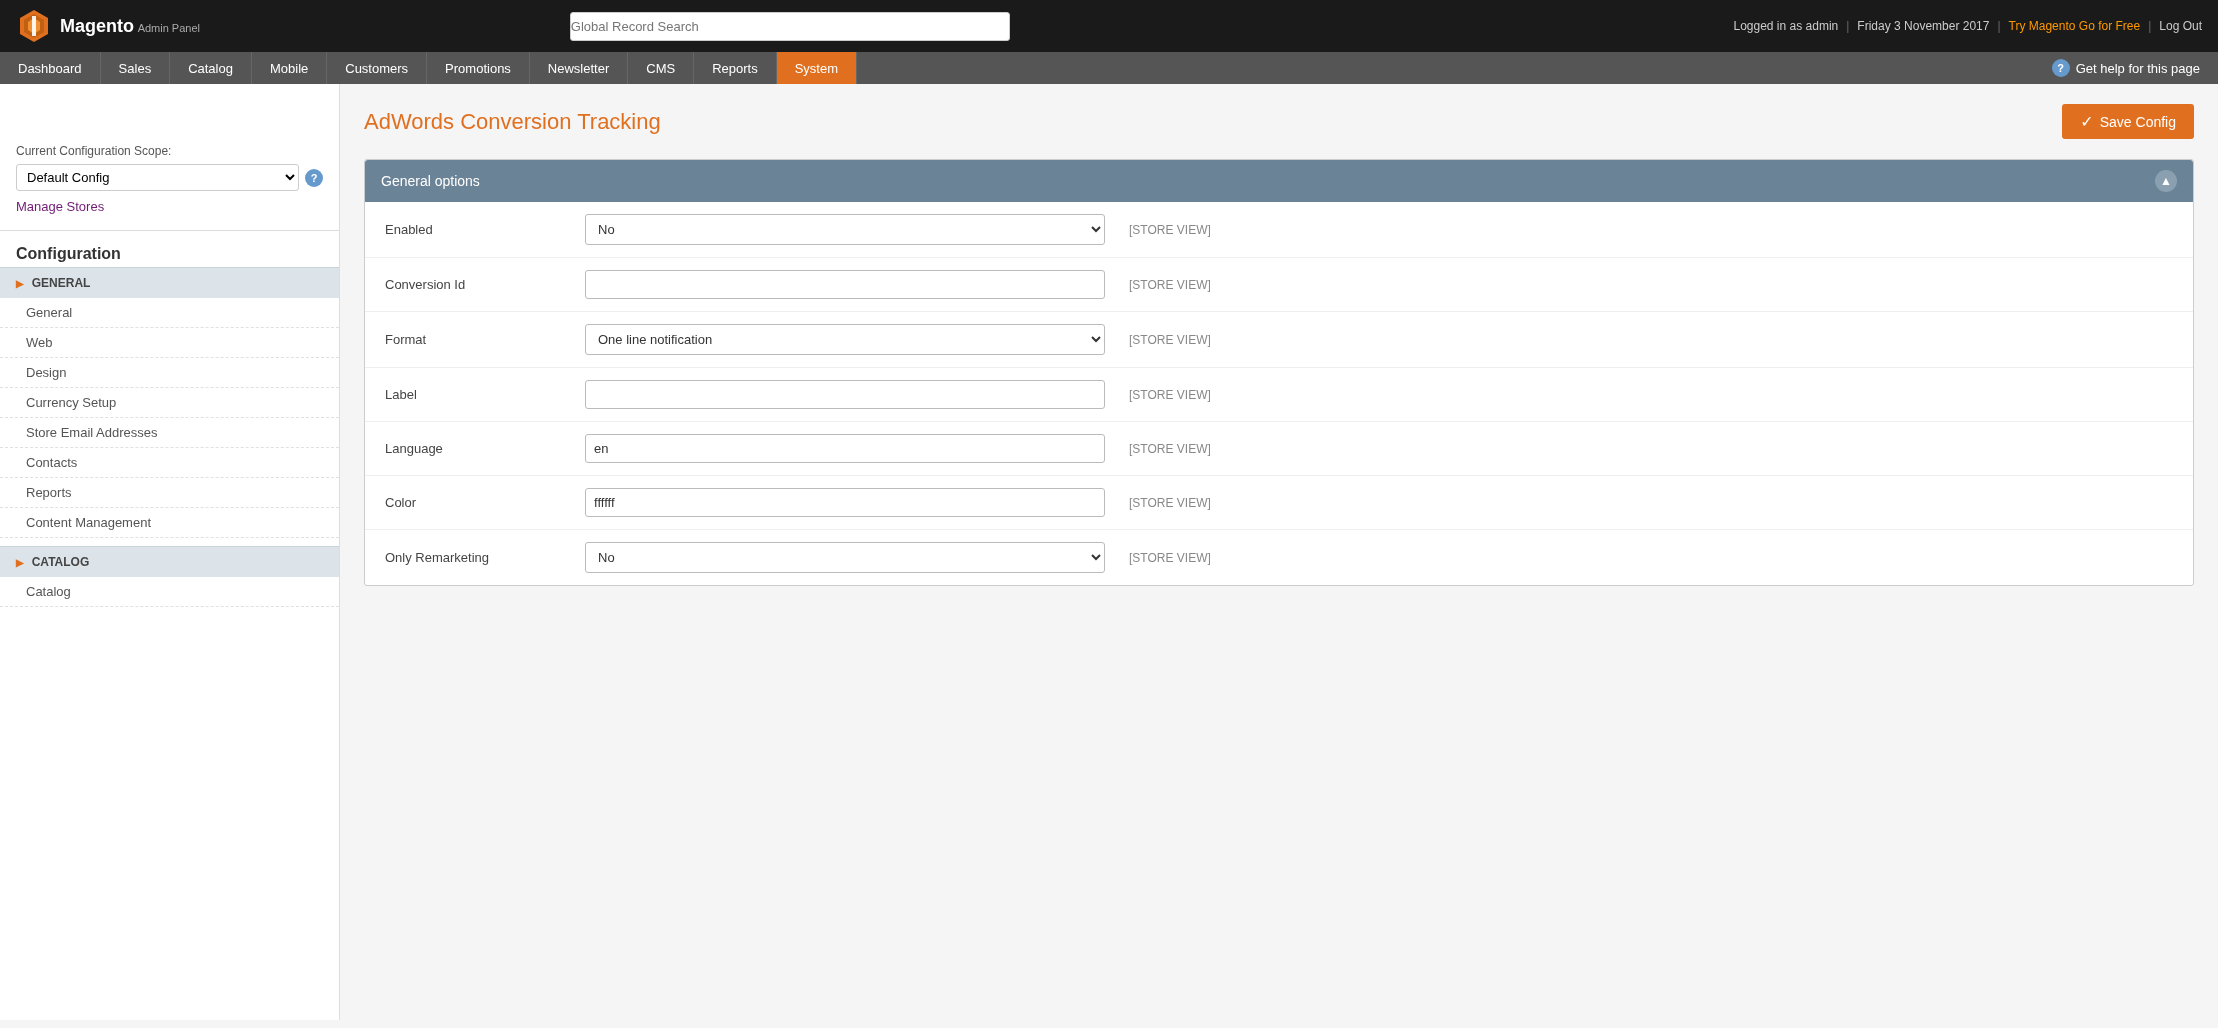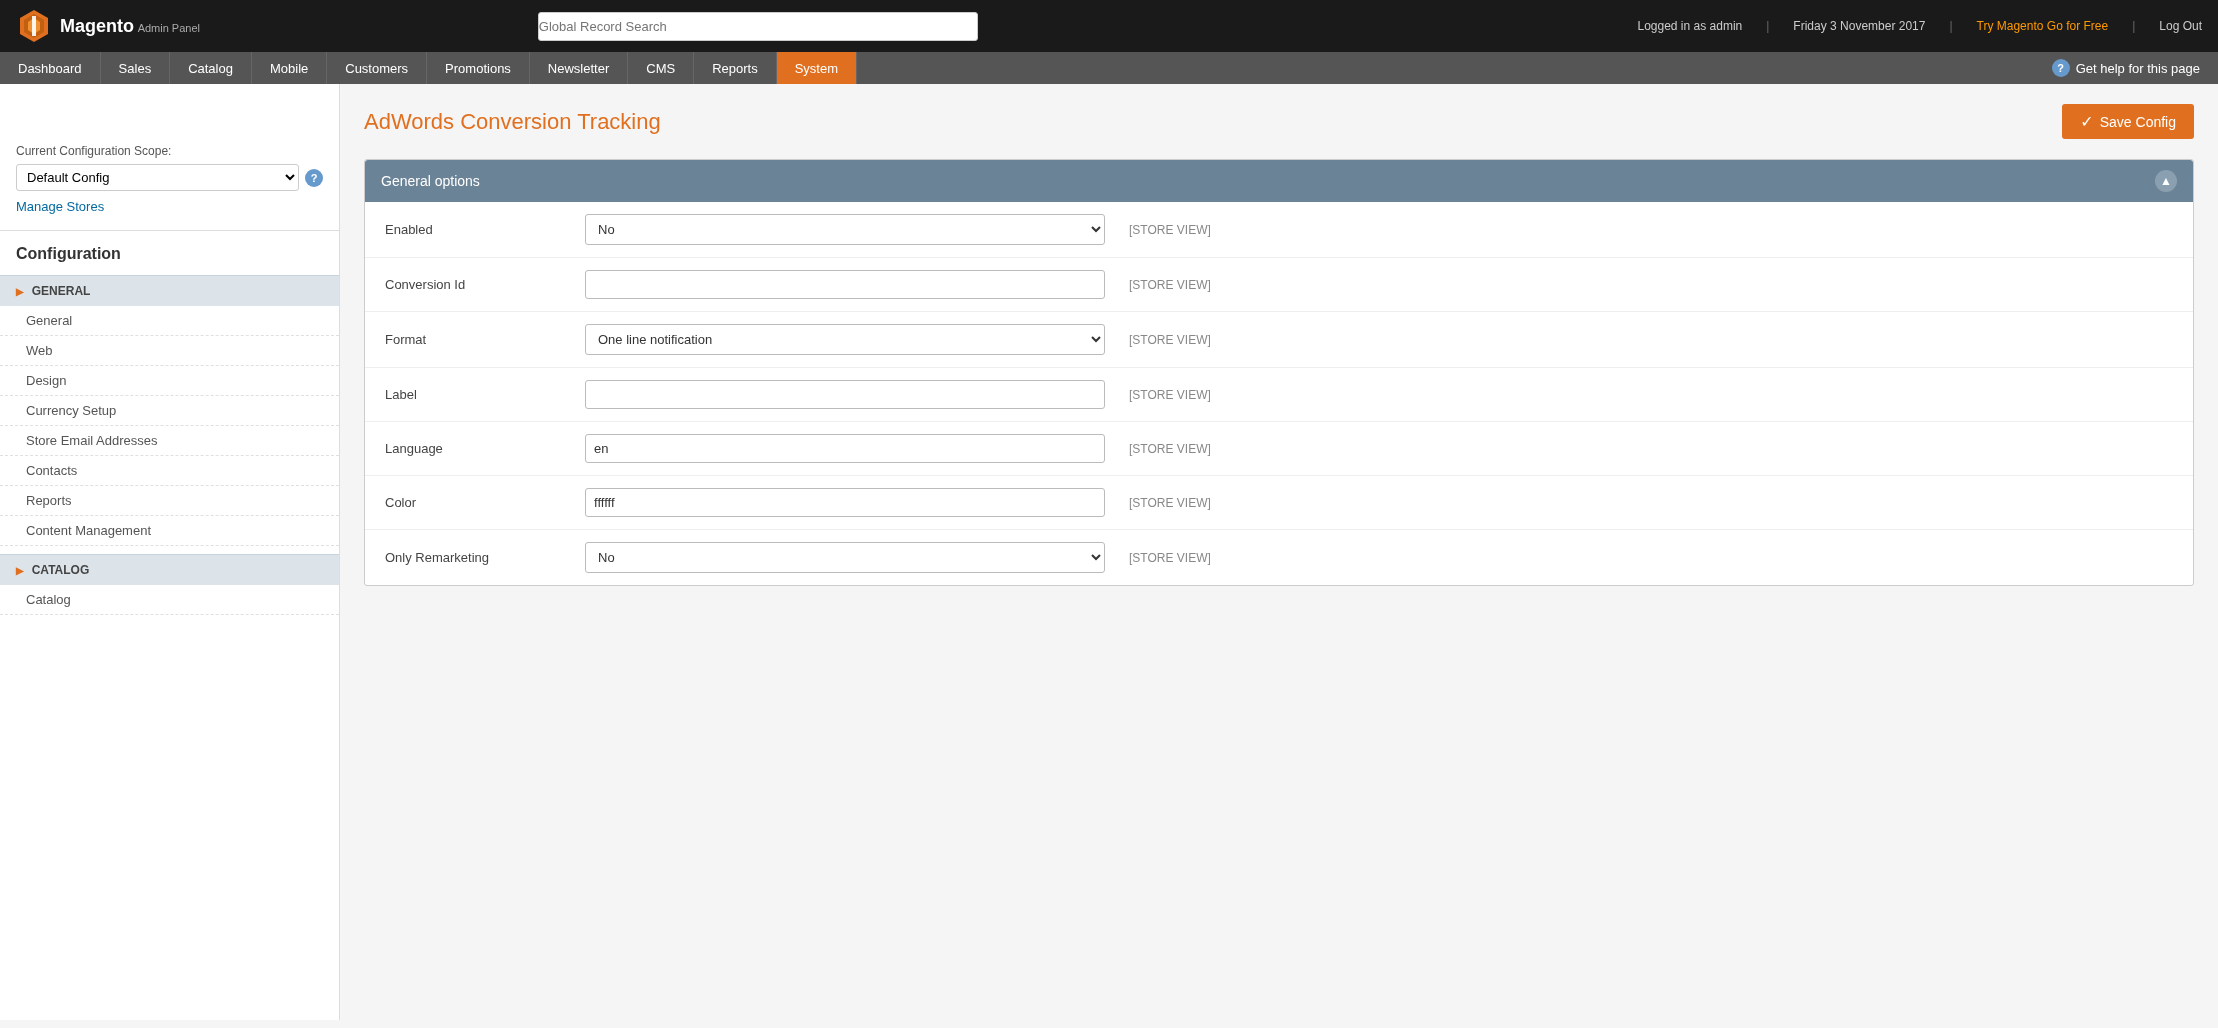--- a/index.html
+++ b/index.html
@@ -43,21 +43,21 @@
       width: 100%;
       padding: 6px 0;
       border: 1px solid #ccc;
       border-radius: 3px;
       font-size: 13px;
       background: #fff;
     }
     #header-right {
       display: flex;
       align-items: center;
-      gap: 24px;
+      gap: 8px;
       color: #ccc;
       font-size: 12px;
       margin-left: auto;
       white-space: nowrap;
     }
     #header-right a {
       color: #f90;
       text-decoration: none;
     }
     #header-right .sep { color: #666; }
@@ -136,28 +136,28 @@
       color: #fff;
       display: flex;
       align-items: center;
       justify-content: center;
       font-size: 11px;
       font-weight: bold;
       cursor: pointer;
     }
     #manage-stores-link {
       display: block;
-      color: #0369a1;
+      color: #701a75;
       font-size: 13px;
       text-decoration: none;
       margin-top: 8px;
       cursor: pointer;
     }
     #config-title {
-      padding: 14px 16px 12px;
+      padding: 14px 16px 4px;
       font-size: 16px;
       font-weight: bold;
       color: #333;
     }
     .sidebar-section-header {
       display: flex;
       align-items: center;
       background: #dce4ea;
       padding: 8px 16px;
       font-size: 12px;

